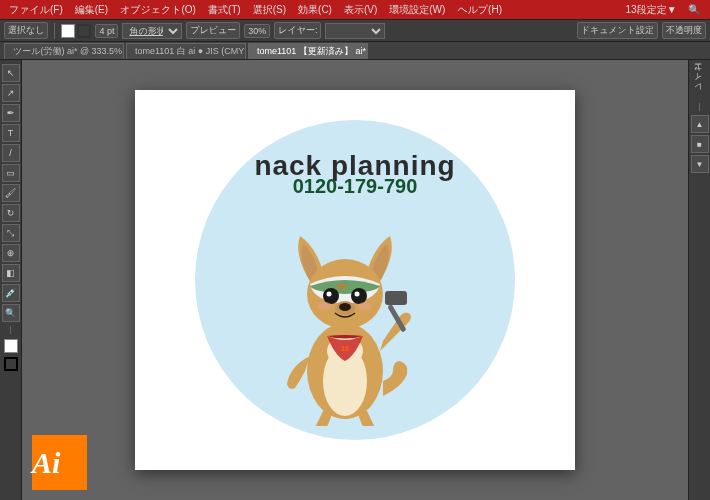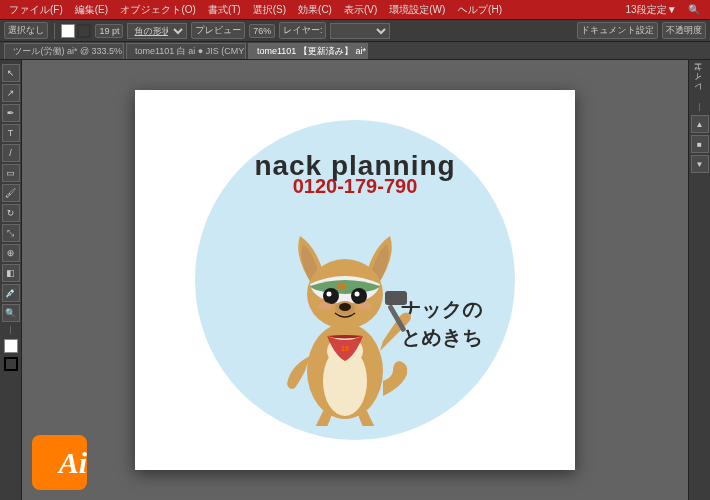--- a/index.html
+++ b/index.html
@@ -179,21 +179,21 @@
     }
 
     .logo-text-phone {
       position: absolute;
       top: 55px;
       left: 50%;
       transform: translateX(-50%);
       font-size: 20px;
       font-family: 'Arial', sans-serif;
       font-weight: bold;
-      color: #b91c1c;
+      color: #14532d;
       white-space: nowrap;
     }
 
     .logo-text-japanese {
       position: absolute;
       right: 32px;
       top: 175px;
       font-size: 20px;
       font-family: 'Arial', sans-serif;
       font-weight: bold;
@@ -223,24 +223,24 @@
     }
 
     
     #ai-logo {
       position: absolute;
       bottom: 10px;
       left: 10px;
       width: 55px;
       height: 55px;
       background: #ff7c00;
-      border-radius: 8px;
-      display: flex;
-      align-items: center;
-      justify-content: flex-end;
+      border-radius: 0;
+      display: flex;
+      align-items: center;
+      justify-content: flex-start;
       font-size: 30px;
       font-weight: bold;
       color: #fff;
       font-family: 'Georgia', serif;
       font-style: italic;
       z-index: 100;
     }
     .layer-tab {
       writing-mode: vertical-rl;
       transform: rotate(180deg);
@@ -267,26 +267,26 @@
   <div class="menu-item">🔍</div>
 </div>
 
 <div id="toolbar">
   <div class="toolbar-item">選択なし</div>
   <div class="toolbar-separator"></div>
   <div style="display:flex;align-items:center;gap:2px;">
     <div style="width:14px;height:14px;background:#fff;border:1px solid #888;"></div>
     <div style="width:14px;height:14px;background:transparent;border:2px solid #333;"></div>
   </div>
-  <div class="toolbar-item">19 pt</div>
+  <div class="toolbar-item">4 pt</div>
   <select class="toolbar-select">
     <option>角の形状</option>
   </select>
   <div class="toolbar-item">プレビュー</div>
-  <div class="toolbar-item">76%</div>
+  <div class="toolbar-item">30%</div>
   <div class="toolbar-item">レイヤー:</div>
   <select class="toolbar-select">
     <option></option>
   </select>
   <div style="flex:1"></div>
   <div class="toolbar-item">ドキュメント設定</div>
   <div class="toolbar-item">不透明度</div>
 </div>
 
 <div id="tab-bar">
@@ -319,21 +319,20 @@
   <div id="canvas-area">
 
     <div id="document">
 
       <div id="logo-circle">
 
         <div class="logo-text-nack">nack planning</div>
 
         <div class="logo-text-phone">0120-179-790</div>
 
-        <div class="logo-text-japanese">ナックの<br>とめきち</div>
 
         <div id="mascot">
           <svg width="200" height="230" viewBox="0 0 200 230" xmlns="http://www.w3.org/2000/svg">
 
             <ellipse cx="100" cy="175" rx="38" ry="48" fill="#d4a256"></ellipse>
 
             <ellipse cx="100" cy="185" rx="22" ry="35" fill="#f5e8c8"></ellipse>
 
             <ellipse cx="100" cy="155" rx="18" ry="15" fill="#f5e8c8"></ellipse>
 

